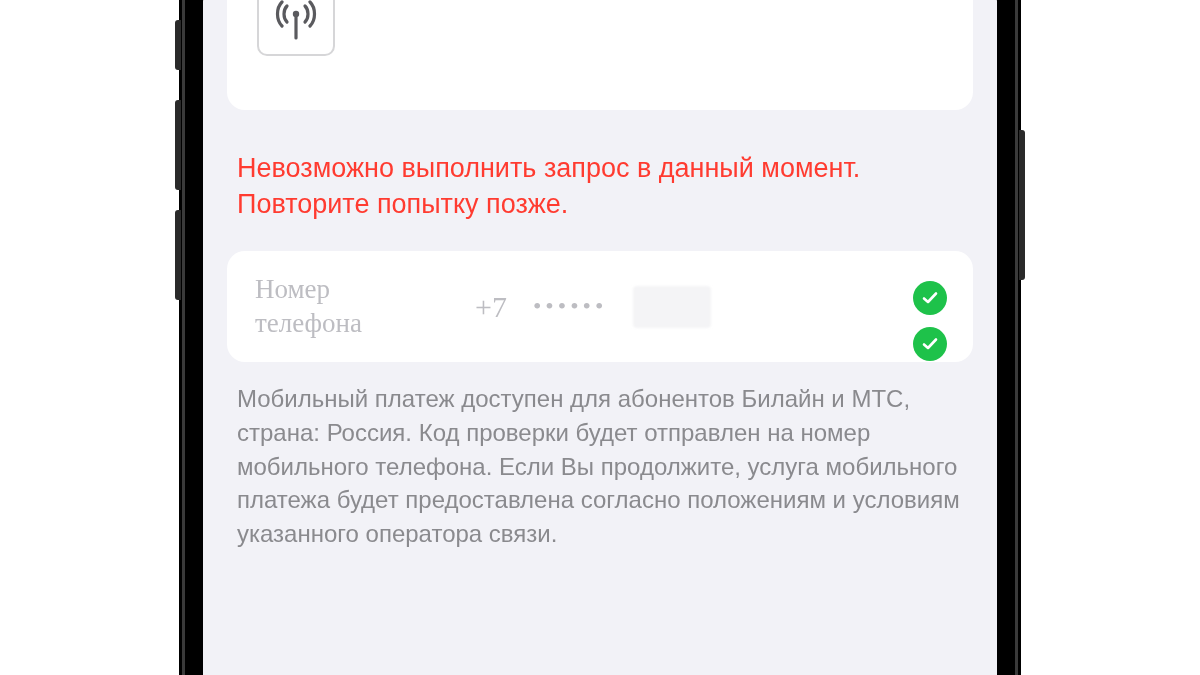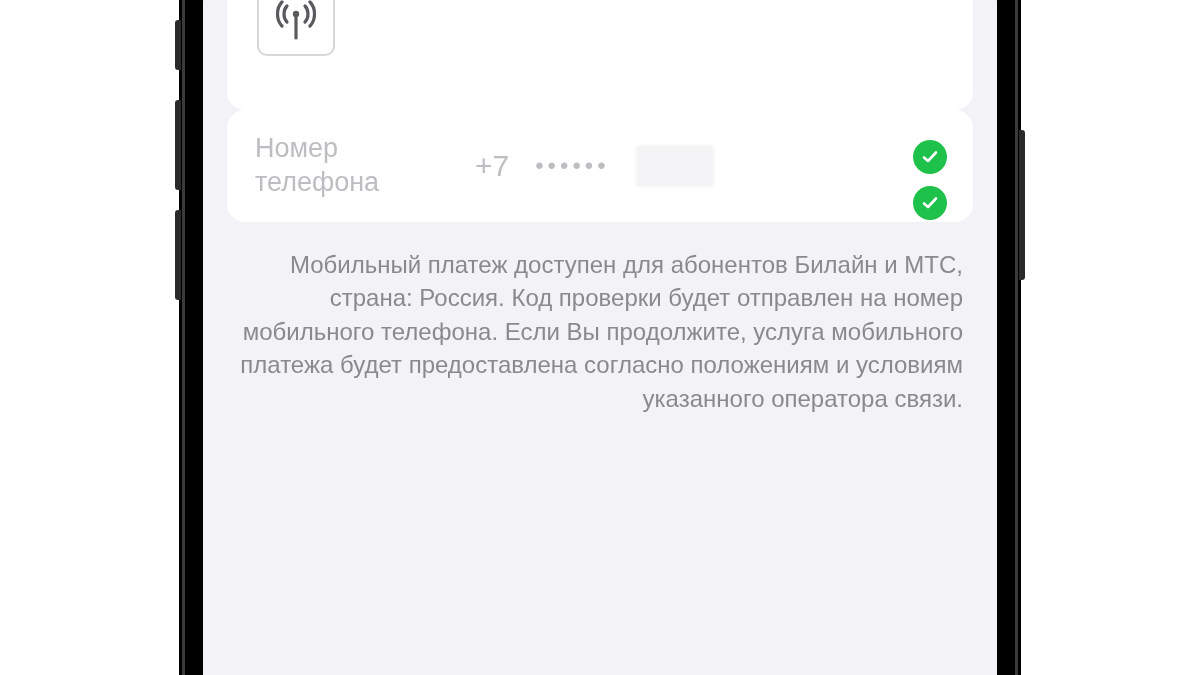--- a/index.html
+++ b/index.html
@@ -82,20 +82,21 @@
     padding: 0 4px;
   }
   .input-card {
     background: #fff;
     border-radius: 18px;
     padding: 22px 28px;
     display: flex;
     align-items: center;
     position: relative;
     margin: 0 -6px;
+    font-family: Liberation Serif, serif;
   }
   .input-label {
     color: #bdbdc2;
     font-size: 27px;
     line-height: 1.25;
     width: 180px;
     flex-shrink: 0;
   }
   .phone-value {
     display: flex;
@@ -127,23 +128,22 @@
     align-items: center;
     justify-content: center;
   }
   .check1 { top: 30px; }
   .check2 { top: 76px; }
   .check-badge svg { width: 18px; height: 18px; }
   .description {
     color: #8a8a8e;
     font-size: 24px;
     line-height: 1.4;
-    margin-top: 26px;
+    margin-top: 20px;
     padding: 0 4px;
-    text-align: right;
   }
 </style>
 </head>
 <body>
 
 <div class="phone-frame">
   <div class="side-button-left sbl1"></div>
   <div class="side-button-left sbl2"></div>
   <div class="side-button-left sbl3"></div>
   <div class="side-button-right sbr1"></div>
@@ -157,20 +157,21 @@
             <path d="M11 10 C5 16 5 28 11 34"></path>
             <path d="M16 14 C12 18 12 26 16 30"></path>
             <path d="M39 10 C45 16 45 28 39 34"></path>
             <path d="M34 14 C38 18 38 26 34 30"></path>
             <circle cx="25" cy="22" r="3.2" fill="#5a5a5e" stroke="none"></circle>
             <line x1="25" y1="25" x2="25" y2="46"></line>
           </svg>
         </div>
       </div>
 
+      <div class="error-msg">Невозможно выполнить запрос в данный момент. Повторите попытку позже.</div>
 
       <div class="input-card">
         <div class="input-label">Номер телефона</div>
         <div class="phone-value">
           <span>+7</span>
           <span class="dots">••••••</span>
           <div class="blur-box"></div>
         </div>
         <div class="check-badge check1">
           <svg viewBox="0 0 18 18" fill="none" stroke="#fff" stroke-width="2.6" stroke-linecap="round" stroke-linejoin="round">

